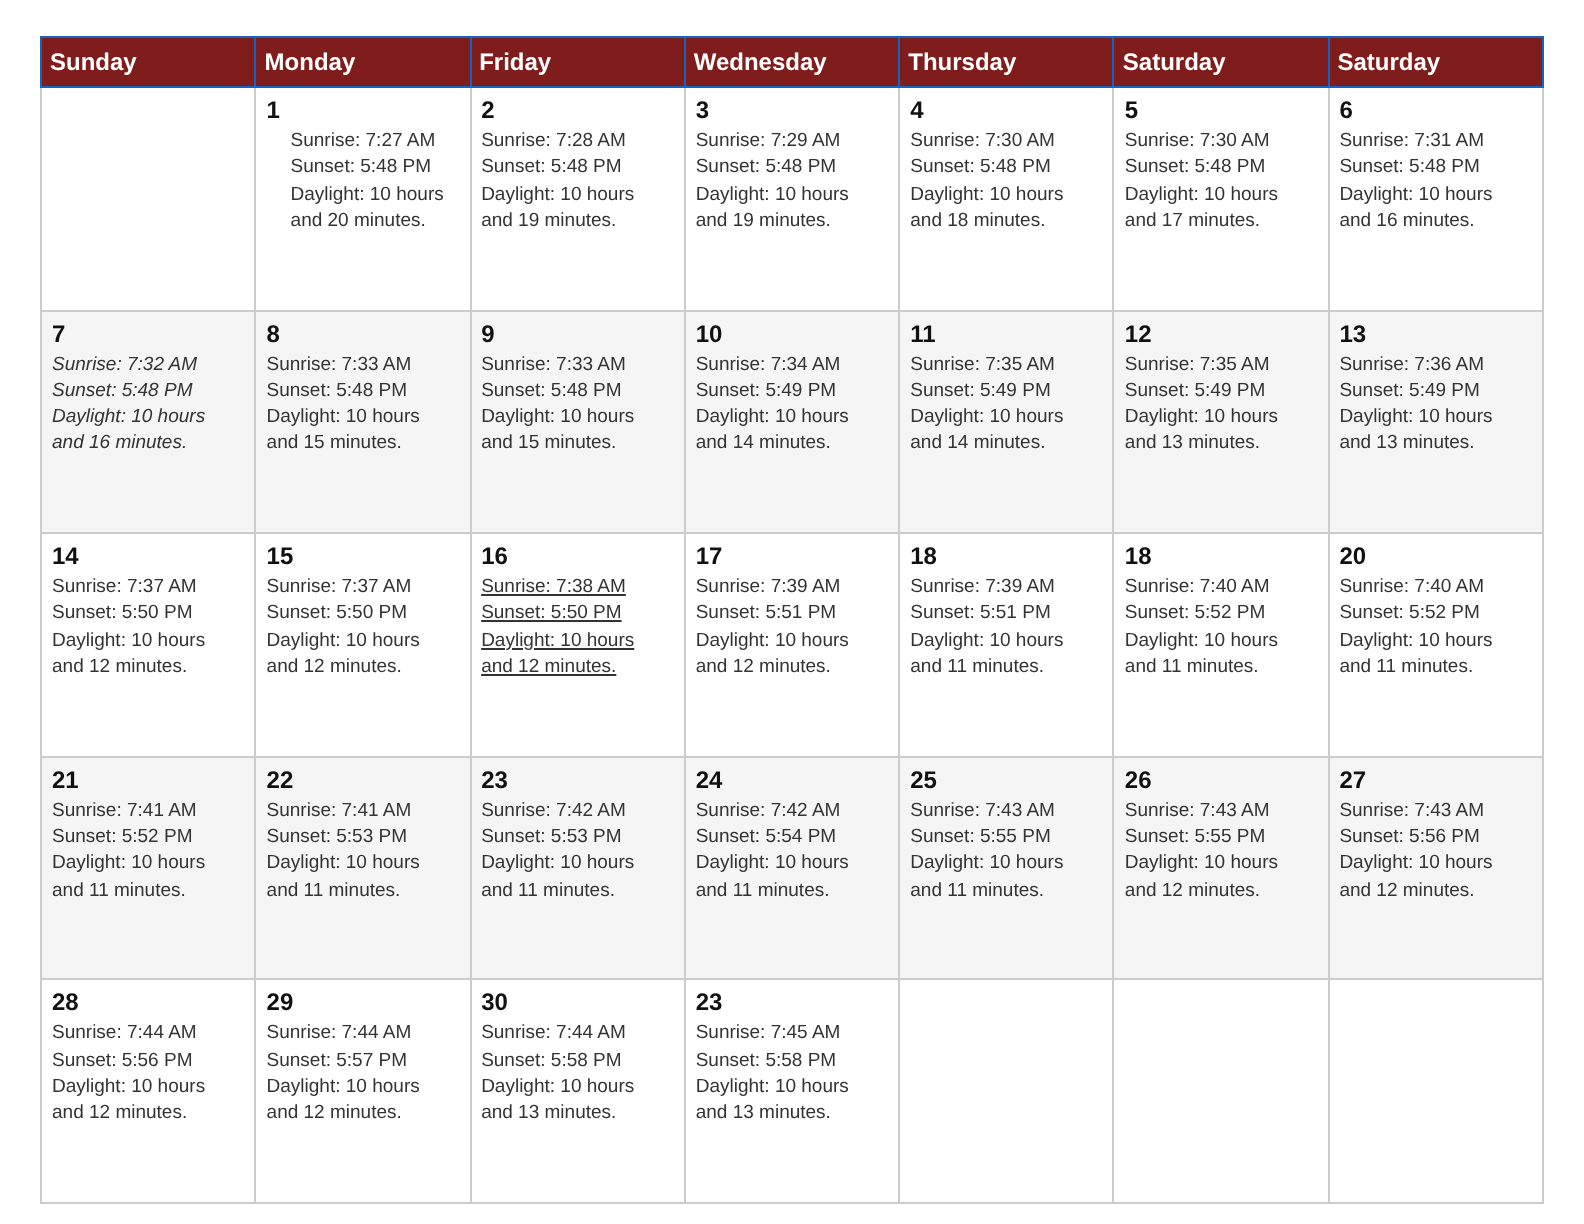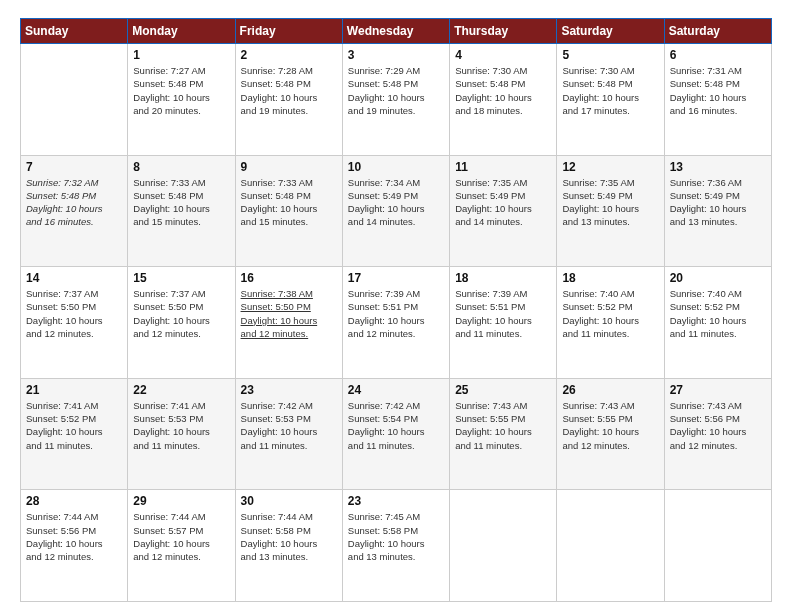--- a/index.html
+++ b/index.html
@@ -105,21 +105,21 @@
           <th>Thursday</th>
           <th>Saturday</th>
           <th>Saturday</th>
         </tr>
     </thead>
     <tbody id="calendar-body">
     <tr>
           <td class="empty-cell"></td>
           <td>
             <span class="day-num">1</span>
-            <div class="day-info" style="white-space: pre-line;">Sunrise: 7:27 AM
+            <div class="day-info" style="white-space: pre-line; margin-left: 12px;">Sunrise: 7:27 AM
 Sunset: 5:48 PM
 Daylight: 10 hours
 and 20 minutes.</div>
           </td>
           <td>
             <span class="day-num">2</span>
             <div class="day-info" style="white-space: pre-line;">Sunrise: 7:28 AM
 Sunset: 5:48 PM
 Daylight: 10 hours
 and 19 minutes.</div>

